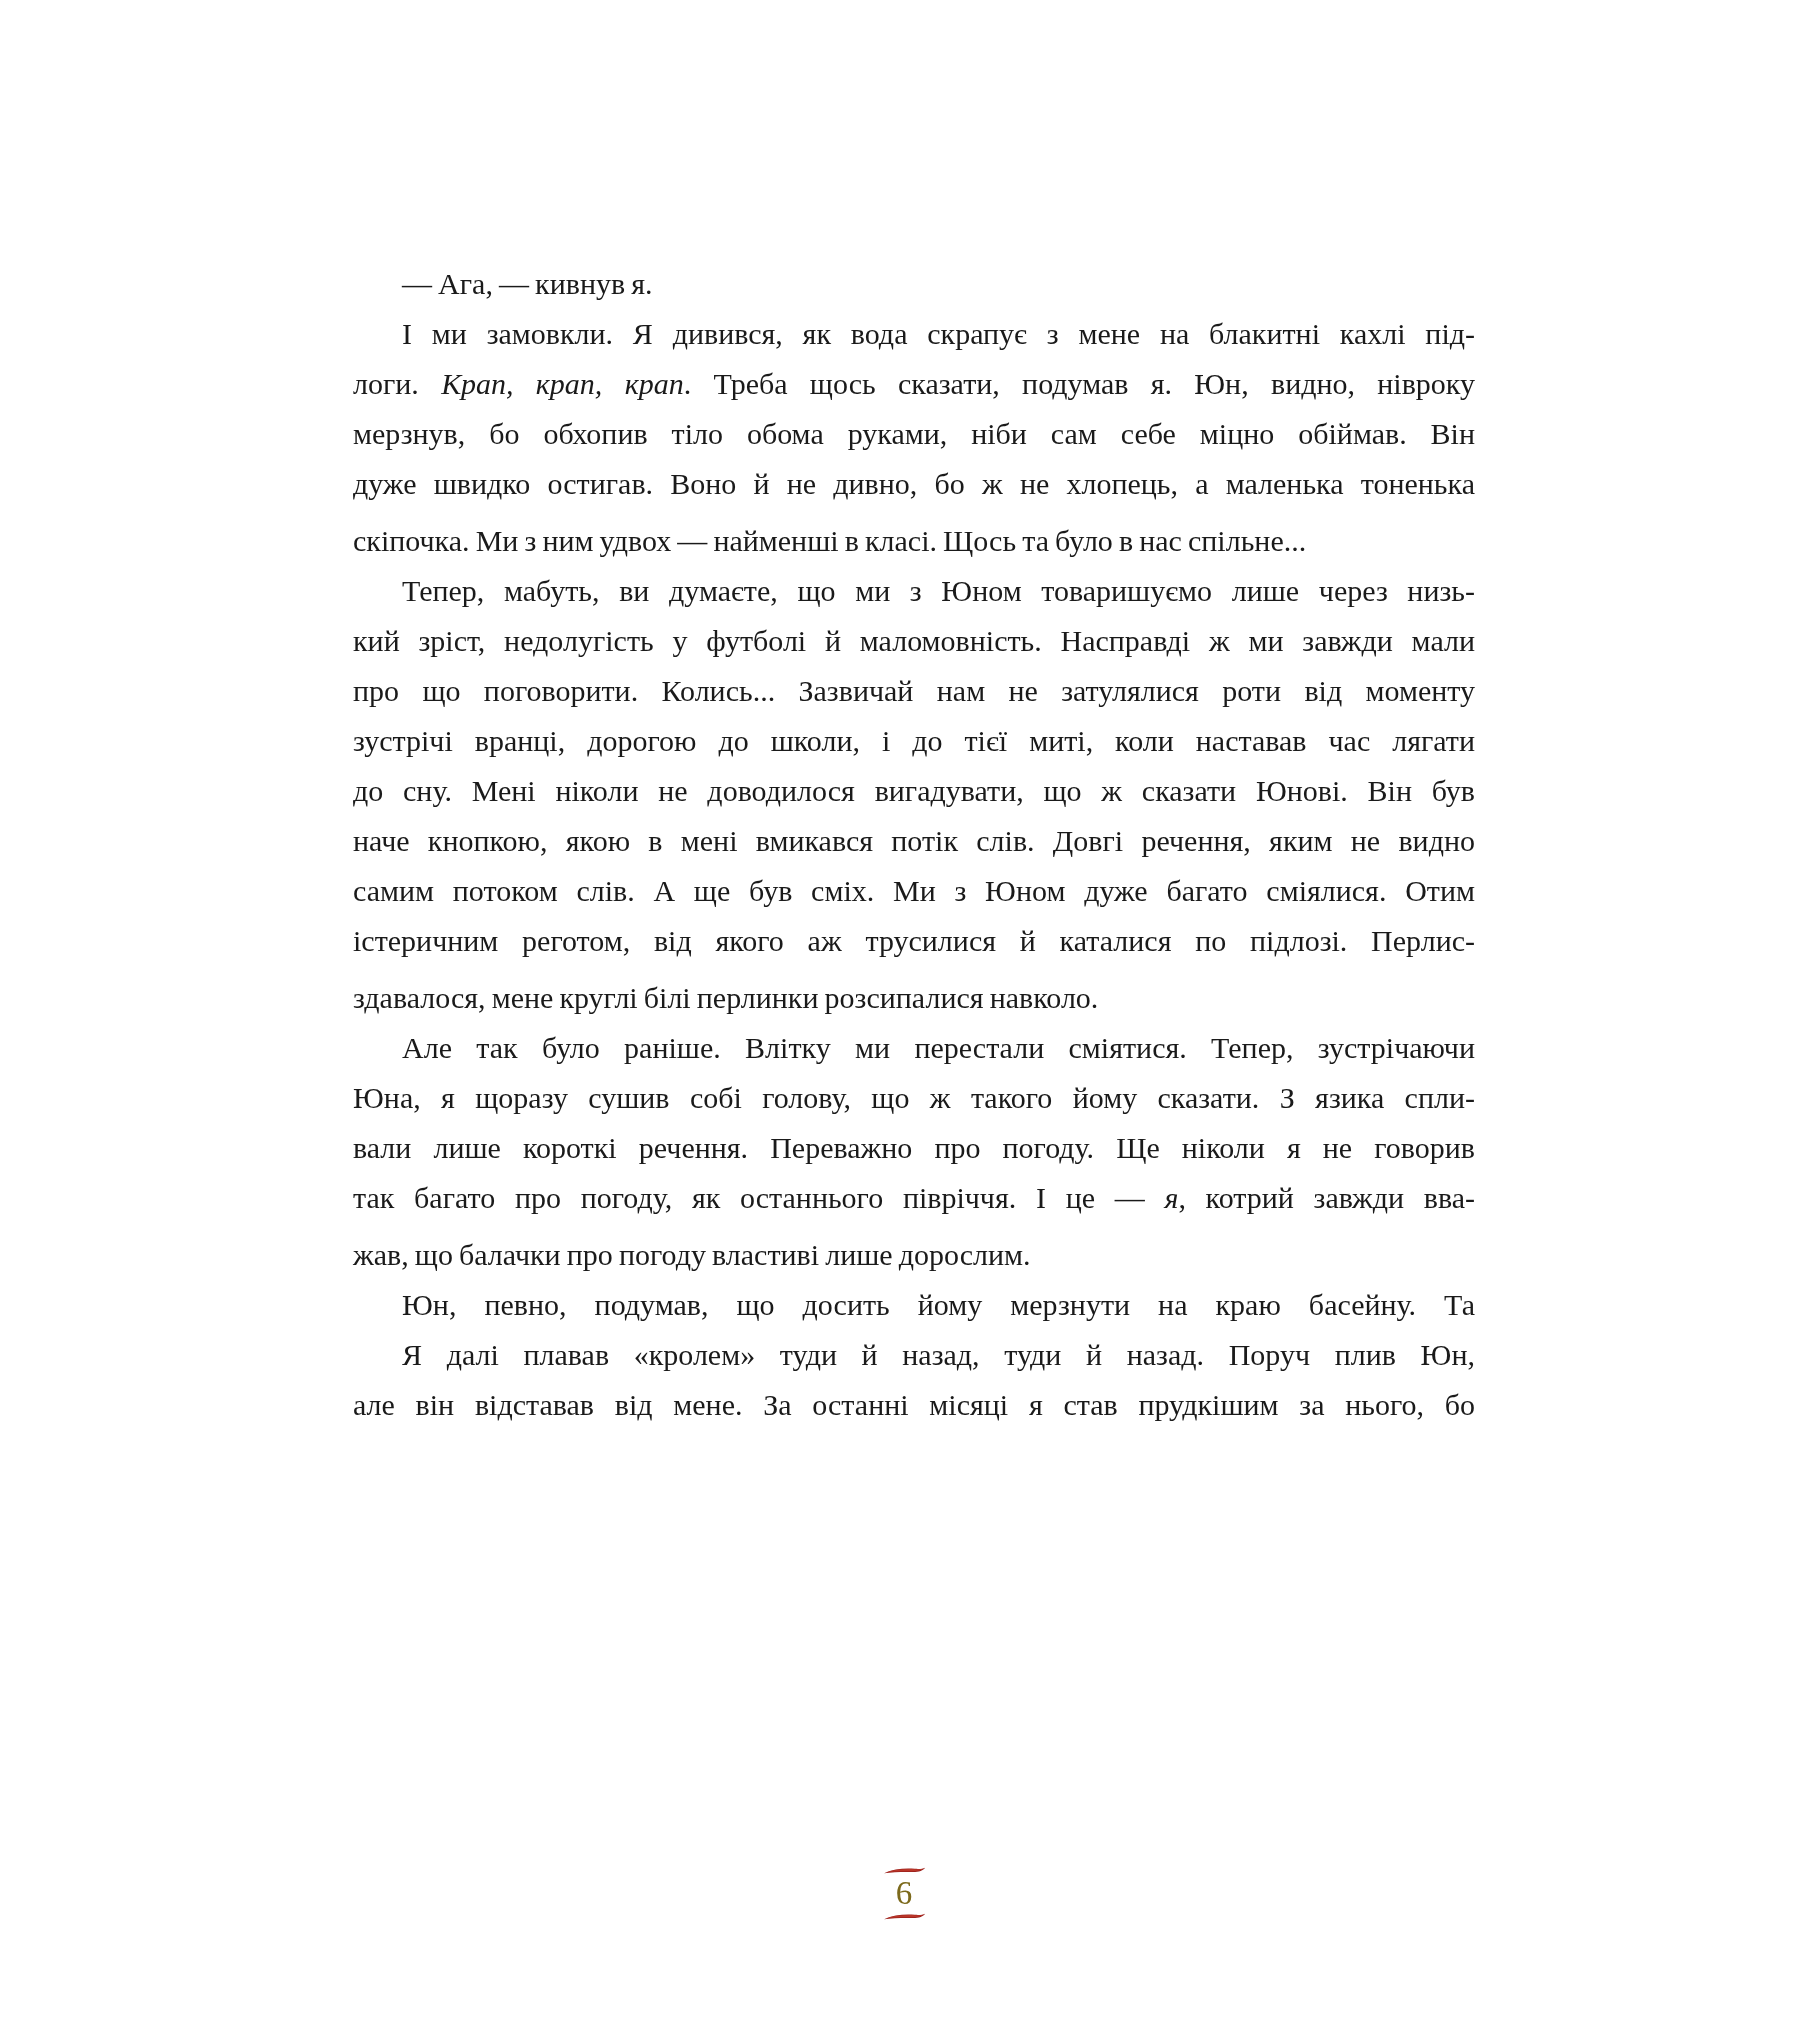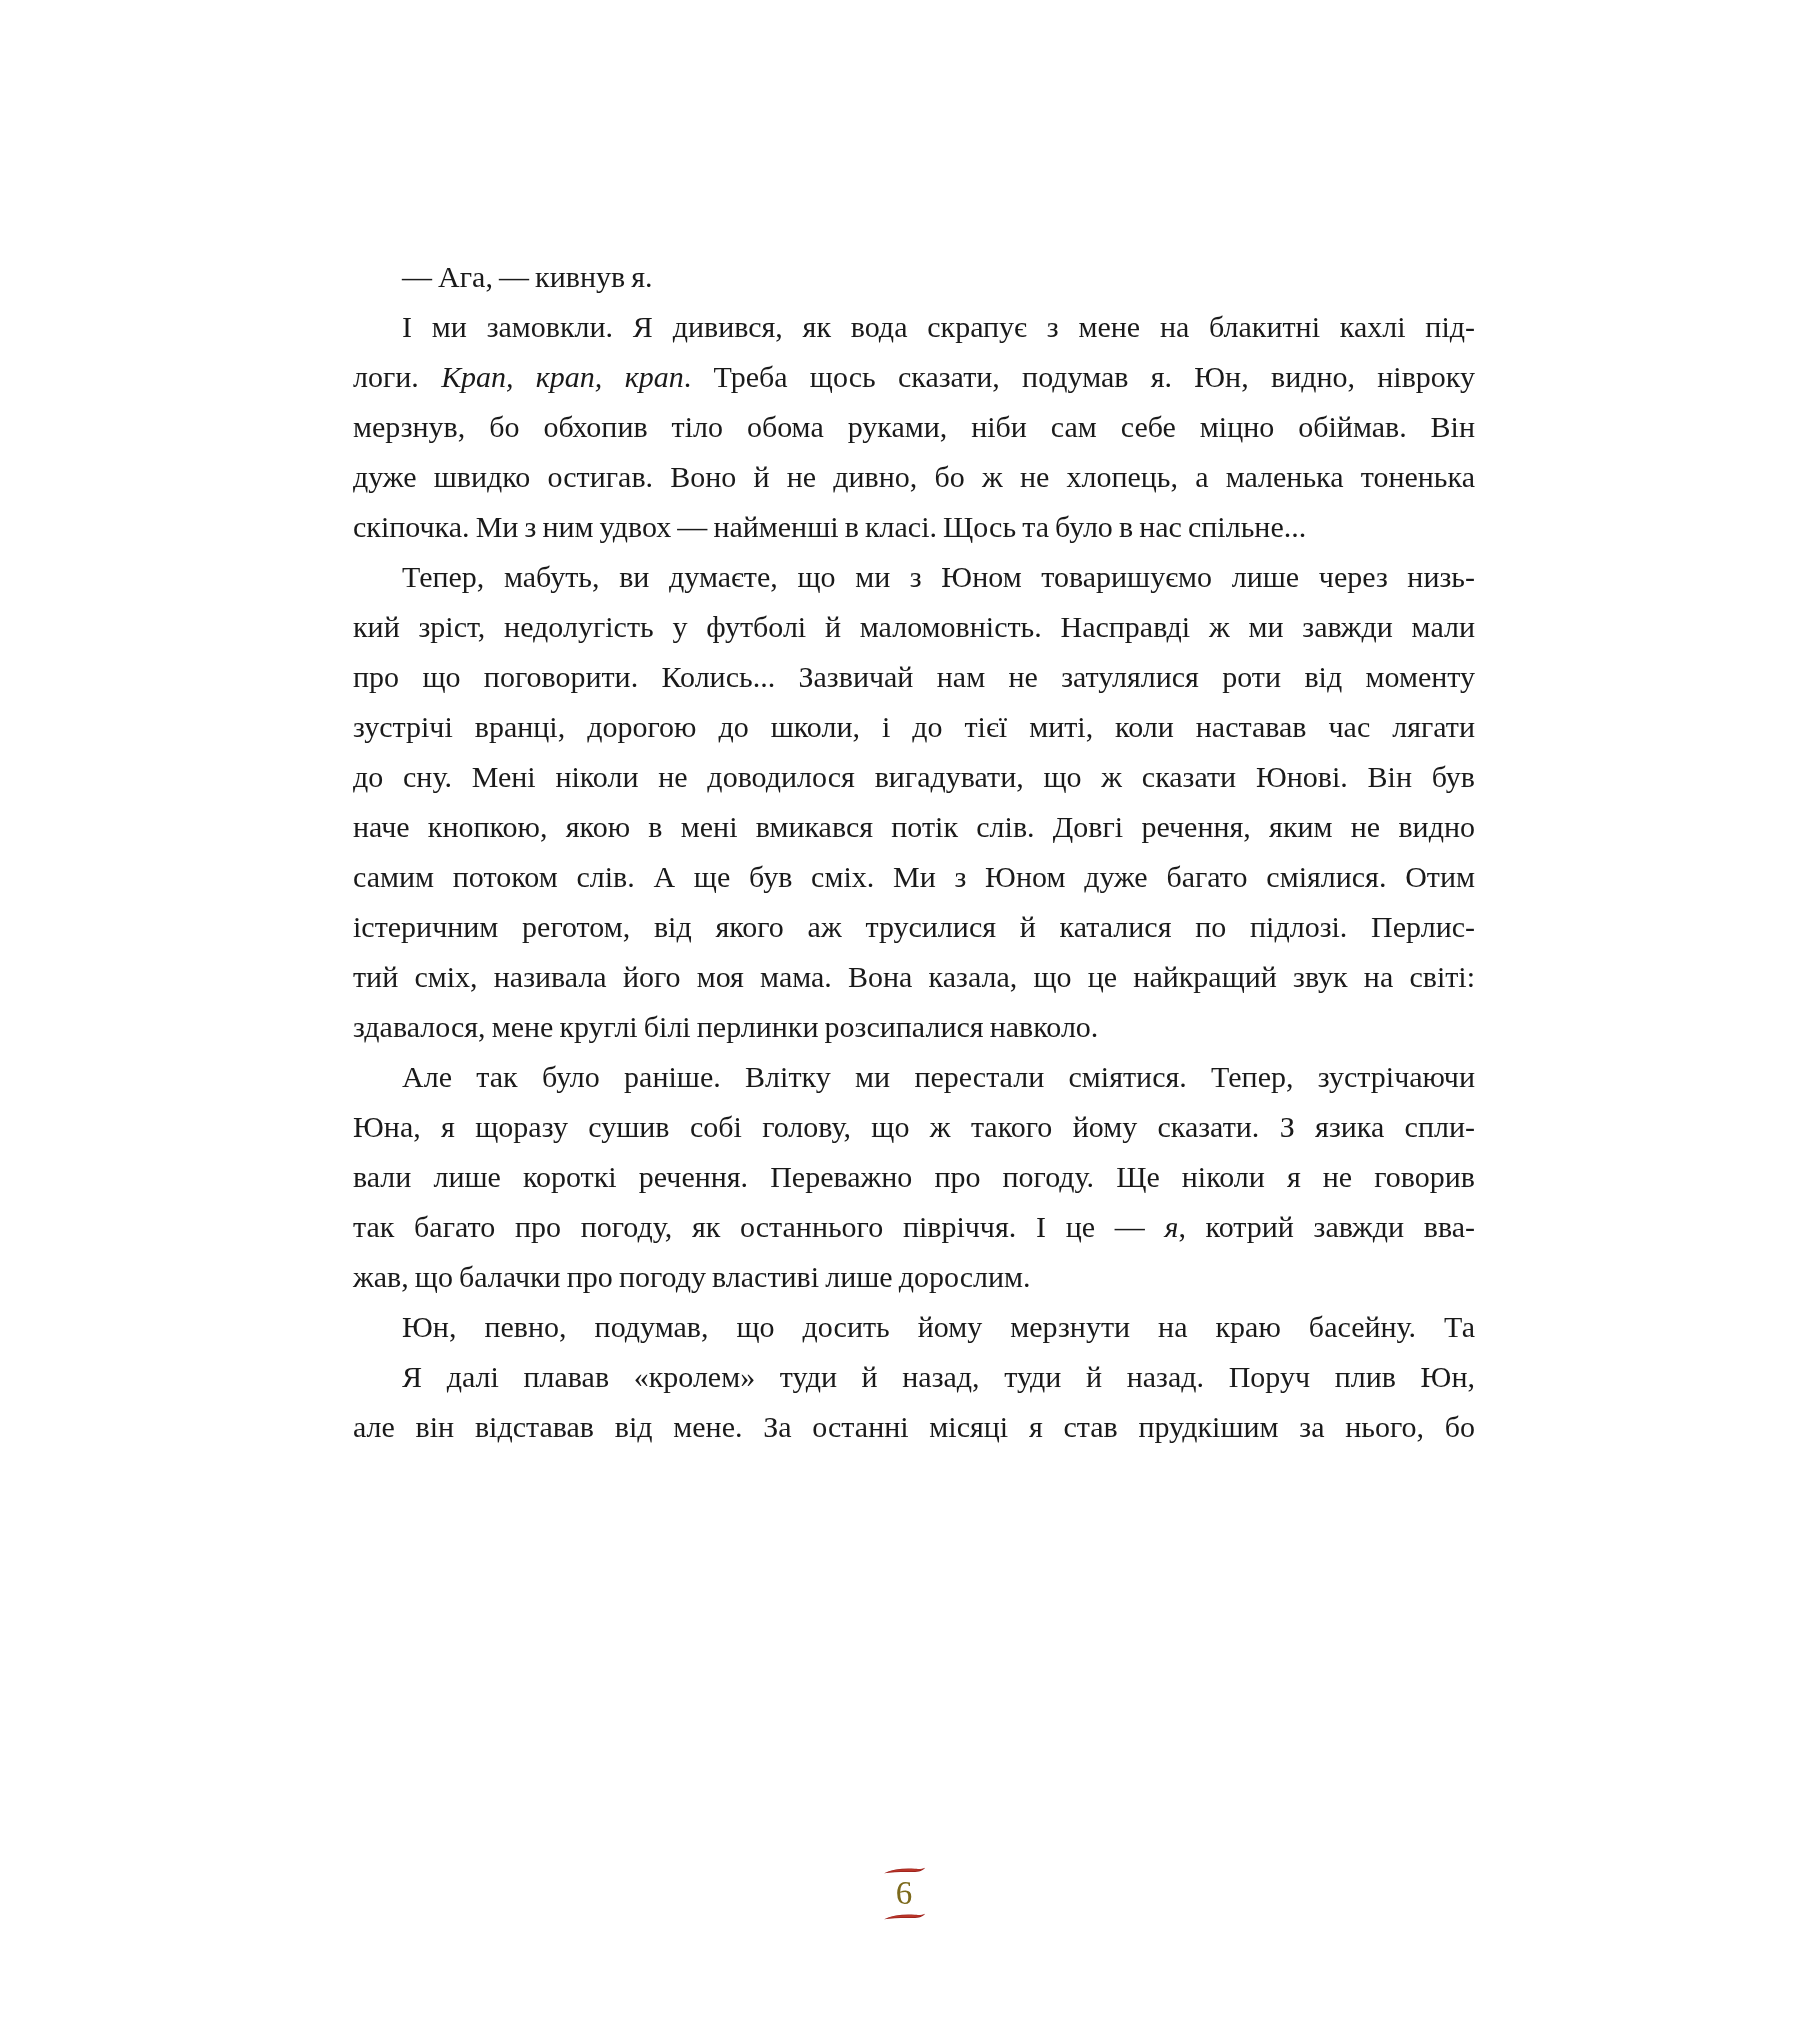--- a/index.html
+++ b/index.html
@@ -25,21 +25,21 @@
   .para { margin: 0; padding: 0; }
   .line {
     font-size: 30px;
     line-height: 50px;
     text-align: justify;
     text-align-last: justify;
     word-spacing: -1.4px;
     white-space: normal;
   }
   .line.first { text-indent: 49px; }
-  .line.last { text-align-last: left; }
+  .line.last { text-align-last: left; margin-top: 7px; }
   .it { font-style: italic; font-family: Liberation Serif, serif; }
 
   .footer {
     position: absolute;
     left: 0;
     top: 1866px;
     width: 1808px;
     display: flex;
     flex-direction: column;
     align-items: center;
@@ -72,21 +72,20 @@
       </div>
       <div class="para">
         <div class="line first"><span>Тепер, мабуть, ви думаєте, що ми з Юном товаришуємо лише через низь-</span></div>
         <div class="line"><span>кий зріст, недолугість у футболі й маломовність. Насправді ж ми завжди мали</span></div>
         <div class="line"><span>про що поговорити. Колись... Зазвичай нам не затулялися роти від моменту</span></div>
         <div class="line"><span>зустрічі вранці, дорогою до школи, і до тієї миті, коли наставав час лягати</span></div>
         <div class="line"><span>до сну. Мені ніколи не доводилося вигадувати, що ж сказати Юнові. Він був</span></div>
         <div class="line"><span>наче кнопкою, якою в мені вмикався потік слів. Довгі речення, яким не видно</span></div>
         <div class="line"><span>самим потоком слів. А ще був сміх. Ми з Юном дуже багато сміялися. Отим</span></div>
         <div class="line"><span>істеричним реготом, від якого аж трусилися й каталися по підлозі. Перлис-</span></div>
-        <div class="line"><span>тий сміх, називала його моя мама. Вона казала, що це найкращий звук на світі:</span></div>
         <div class="line last"><span>здавалося, мене круглі білі перлинки розсипалися навколо.</span></div>
       </div>
       <div class="para">
         <div class="line first"><span>Але так було раніше. Влітку ми перестали сміятися. Тепер, зустрічаючи</span></div>
         <div class="line"><span>Юна, я щоразу сушив собі голову, що ж такого йому сказати. З язика спли-</span></div>
         <div class="line"><span>вали лише короткі речення. Переважно про погоду. Ще ніколи я не говорив</span></div>
         <div class="line"><span>так багато про погоду, як останнього півріччя. І це — </span><span class="it">я</span><span>, котрий завжди вва-</span></div>
         <div class="line last"><span>жав, що балачки про погоду властиві лише дорослим.</span></div>
       </div>
       <div class="para">

